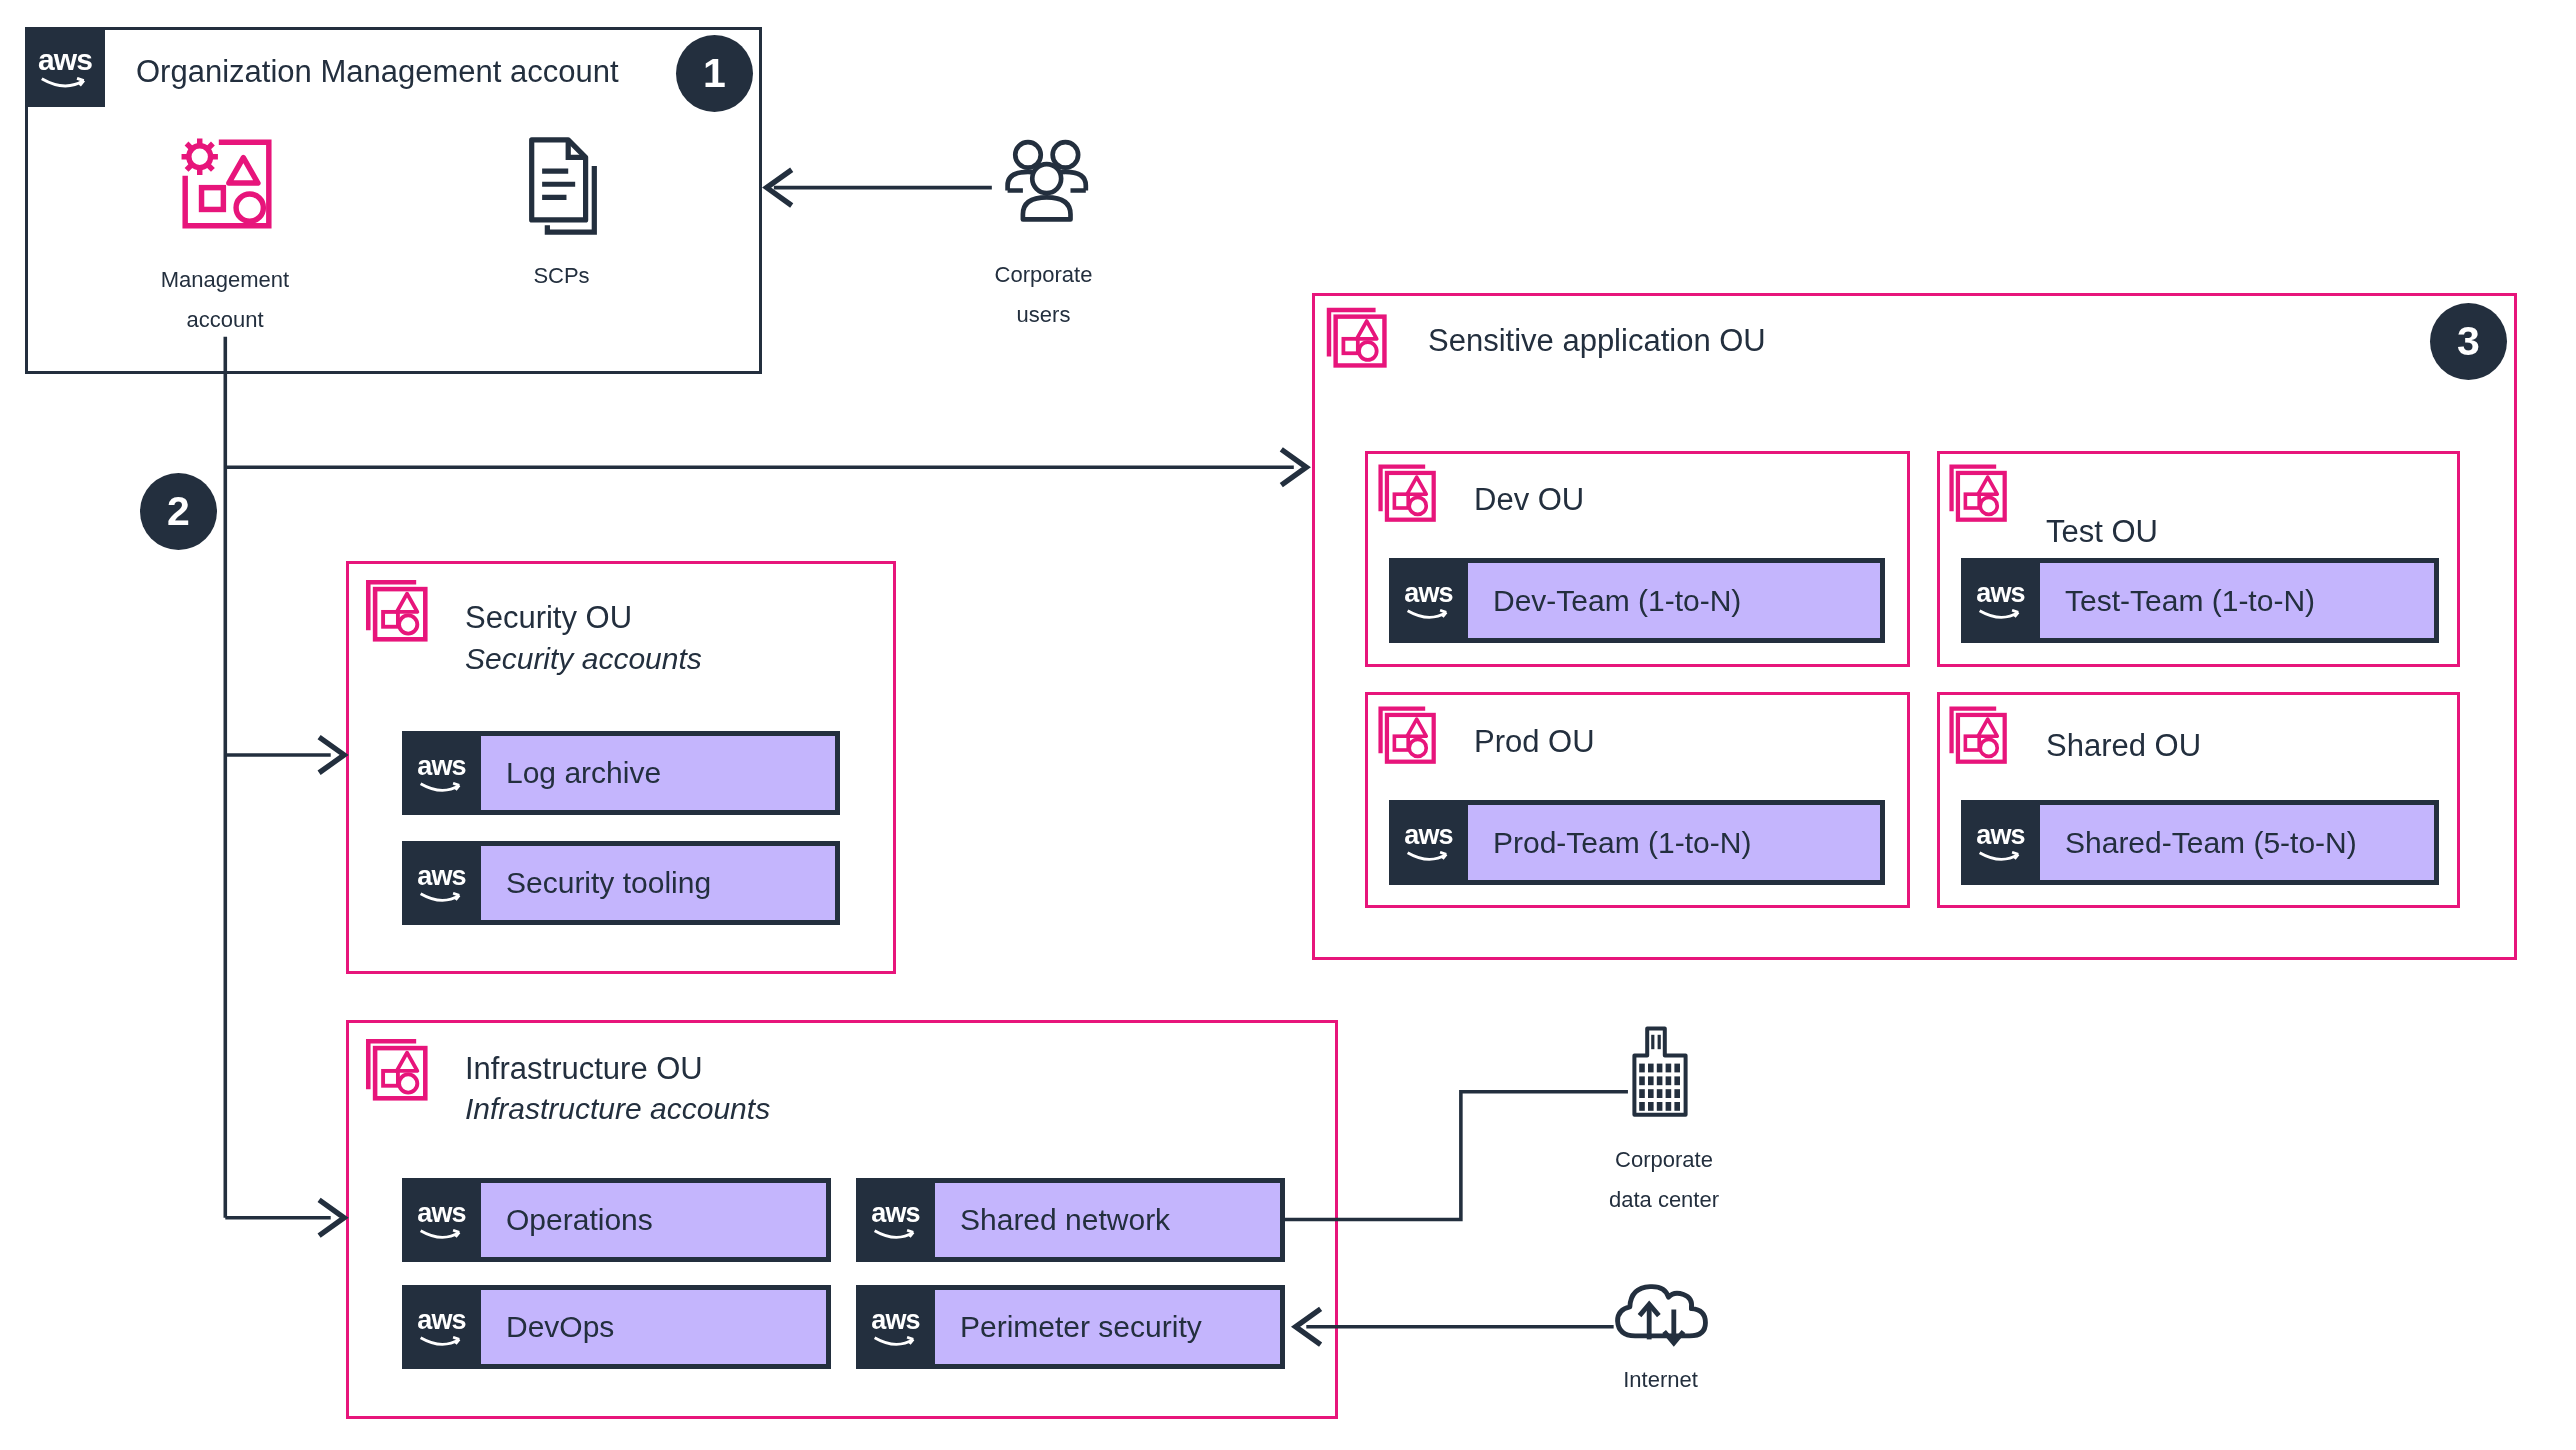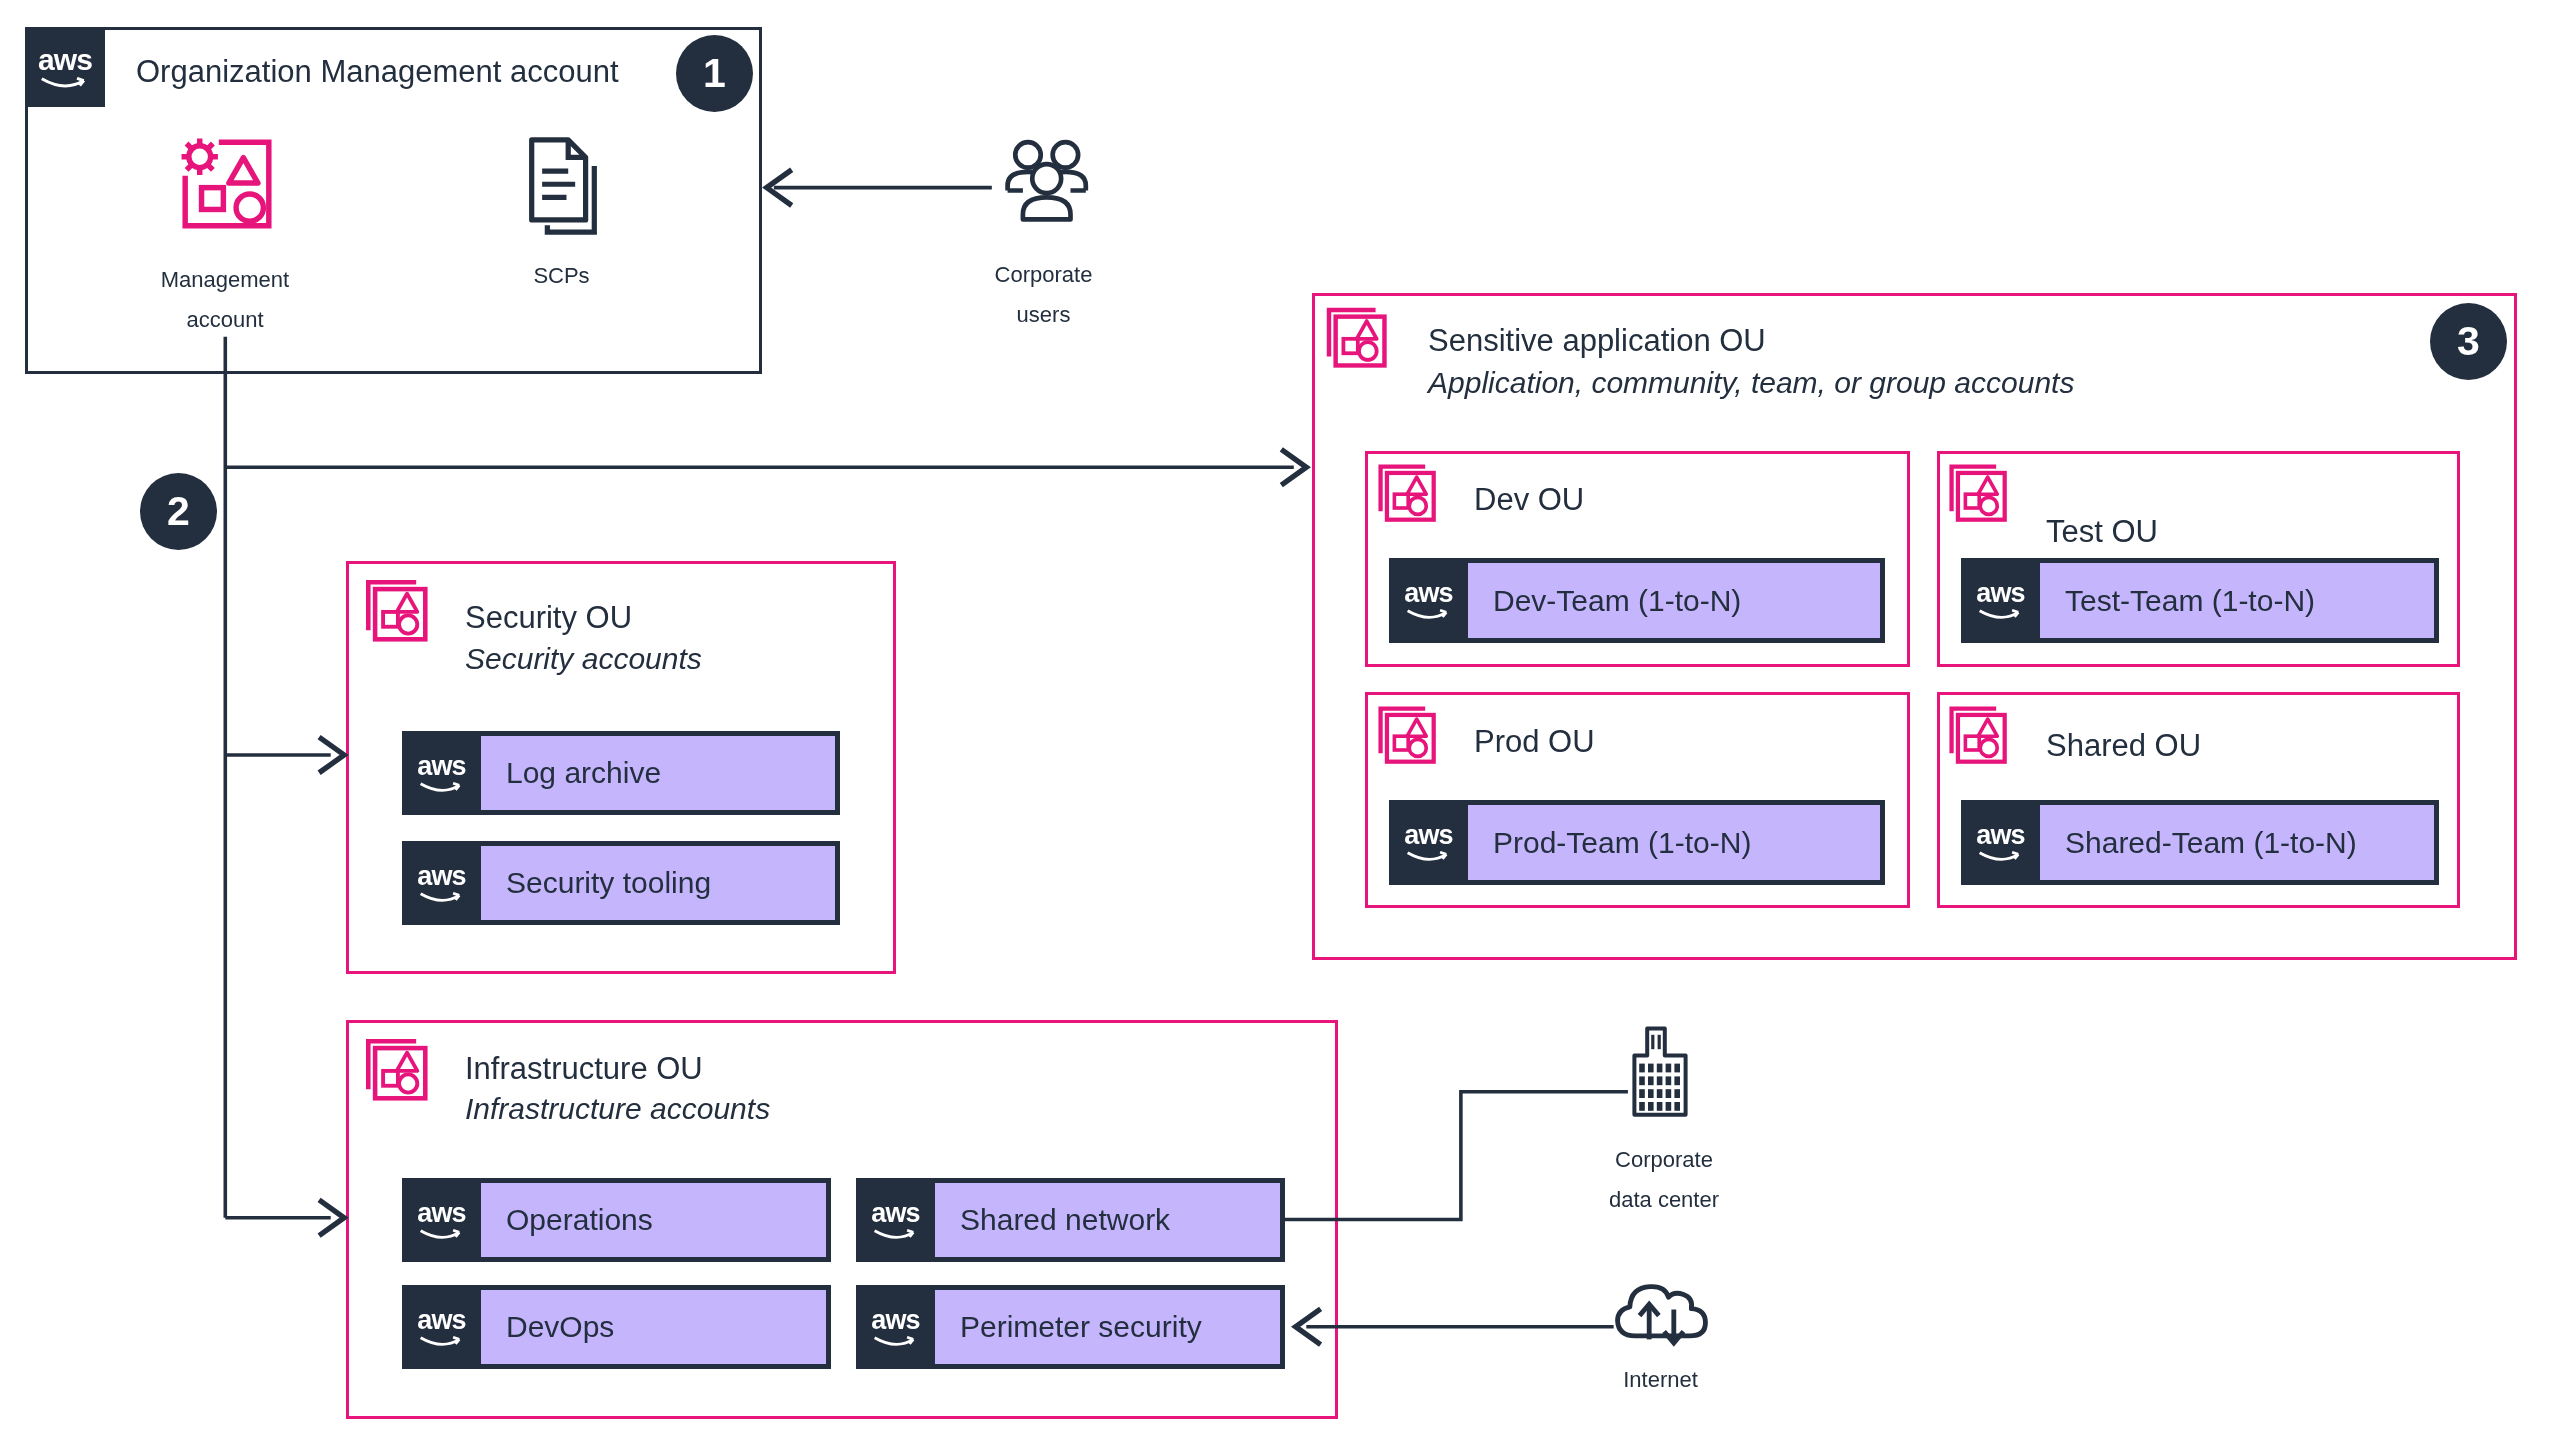--- a/index.html
+++ b/index.html
@@ -190,21 +190,20 @@
         </svg>
     </div>
     <div class="pill-body">Perimeter security</div>
   </div>
 
   <div class="box-pink" style="left:1312px;top:293px;width:1205px;height:667px;"></div>
   <svg class="ou-svg" style="left:1319px;top:300px;" width="71" height="71" viewBox="0 0 64 64">
       <use href="#ou-icon"></use>
     </svg>
   <div class="label title" style="left:1428px;top:323px;">Sensitive application OU</div>
-  <div class="label subtitle" style="left:1428px;top:366px;">Application, community, team, or group accounts</div>
   <div class="badge" style="left:2430px;top:303px;">3</div>
 
   <div class="box-pink" style="left:1365px;top:451px;width:545px;height:216px;"></div>
   <svg class="ou-svg" style="left:1371px;top:457px;" width="68" height="68" viewBox="0 0 64 64">
       <use href="#ou-icon"></use>
     </svg>
   <div class="label title" style="left:1474px;top:482px;">Dev OU</div>
   <div class="pill" style="left:1389px;top:558px;width:496px;height:85px;">
     <div class="pill-logo">
       <span class="aws-word">aws</span>
@@ -250,21 +249,21 @@
       <use href="#ou-icon"></use>
     </svg>
   <div class="label title" style="left:2046px;top:728px;">Shared OU</div>
   <div class="pill" style="left:1961px;top:800px;width:478px;height:85px;">
     <div class="pill-logo">
       <span class="aws-word">aws</span>
       <svg class="aws-smile-svg" viewBox="0 0 56 14">
           <use href="#aws-smile"></use>
         </svg>
     </div>
-    <div class="pill-body">Shared-Team (1-to-N)</div>
+    <div class="pill-body">Shared-Team (5-to-N)</div>
   </div>
 
   <svg class="abs" style="left:1628px;top:1019px;color:var(--navy);" width="64" height="102" viewBox="0 0 80 120">
     <path d="M8 116 V42 H24 V8 H46 V42 H72 V116 Z" fill="none" stroke="currentColor" stroke-width="5" stroke-linejoin="round"></path>
     <rect x="29" y="16" width="4" height="18" fill="currentColor"></rect>
     <rect x="37" y="16" width="4" height="18" fill="currentColor"></rect>
     <g fill="currentColor">
       <rect x="14" y="52" width="7" height="11"></rect>
         <rect x="25" y="52" width="7" height="11"></rect>
         <rect x="36" y="52" width="7" height="11"></rect>

